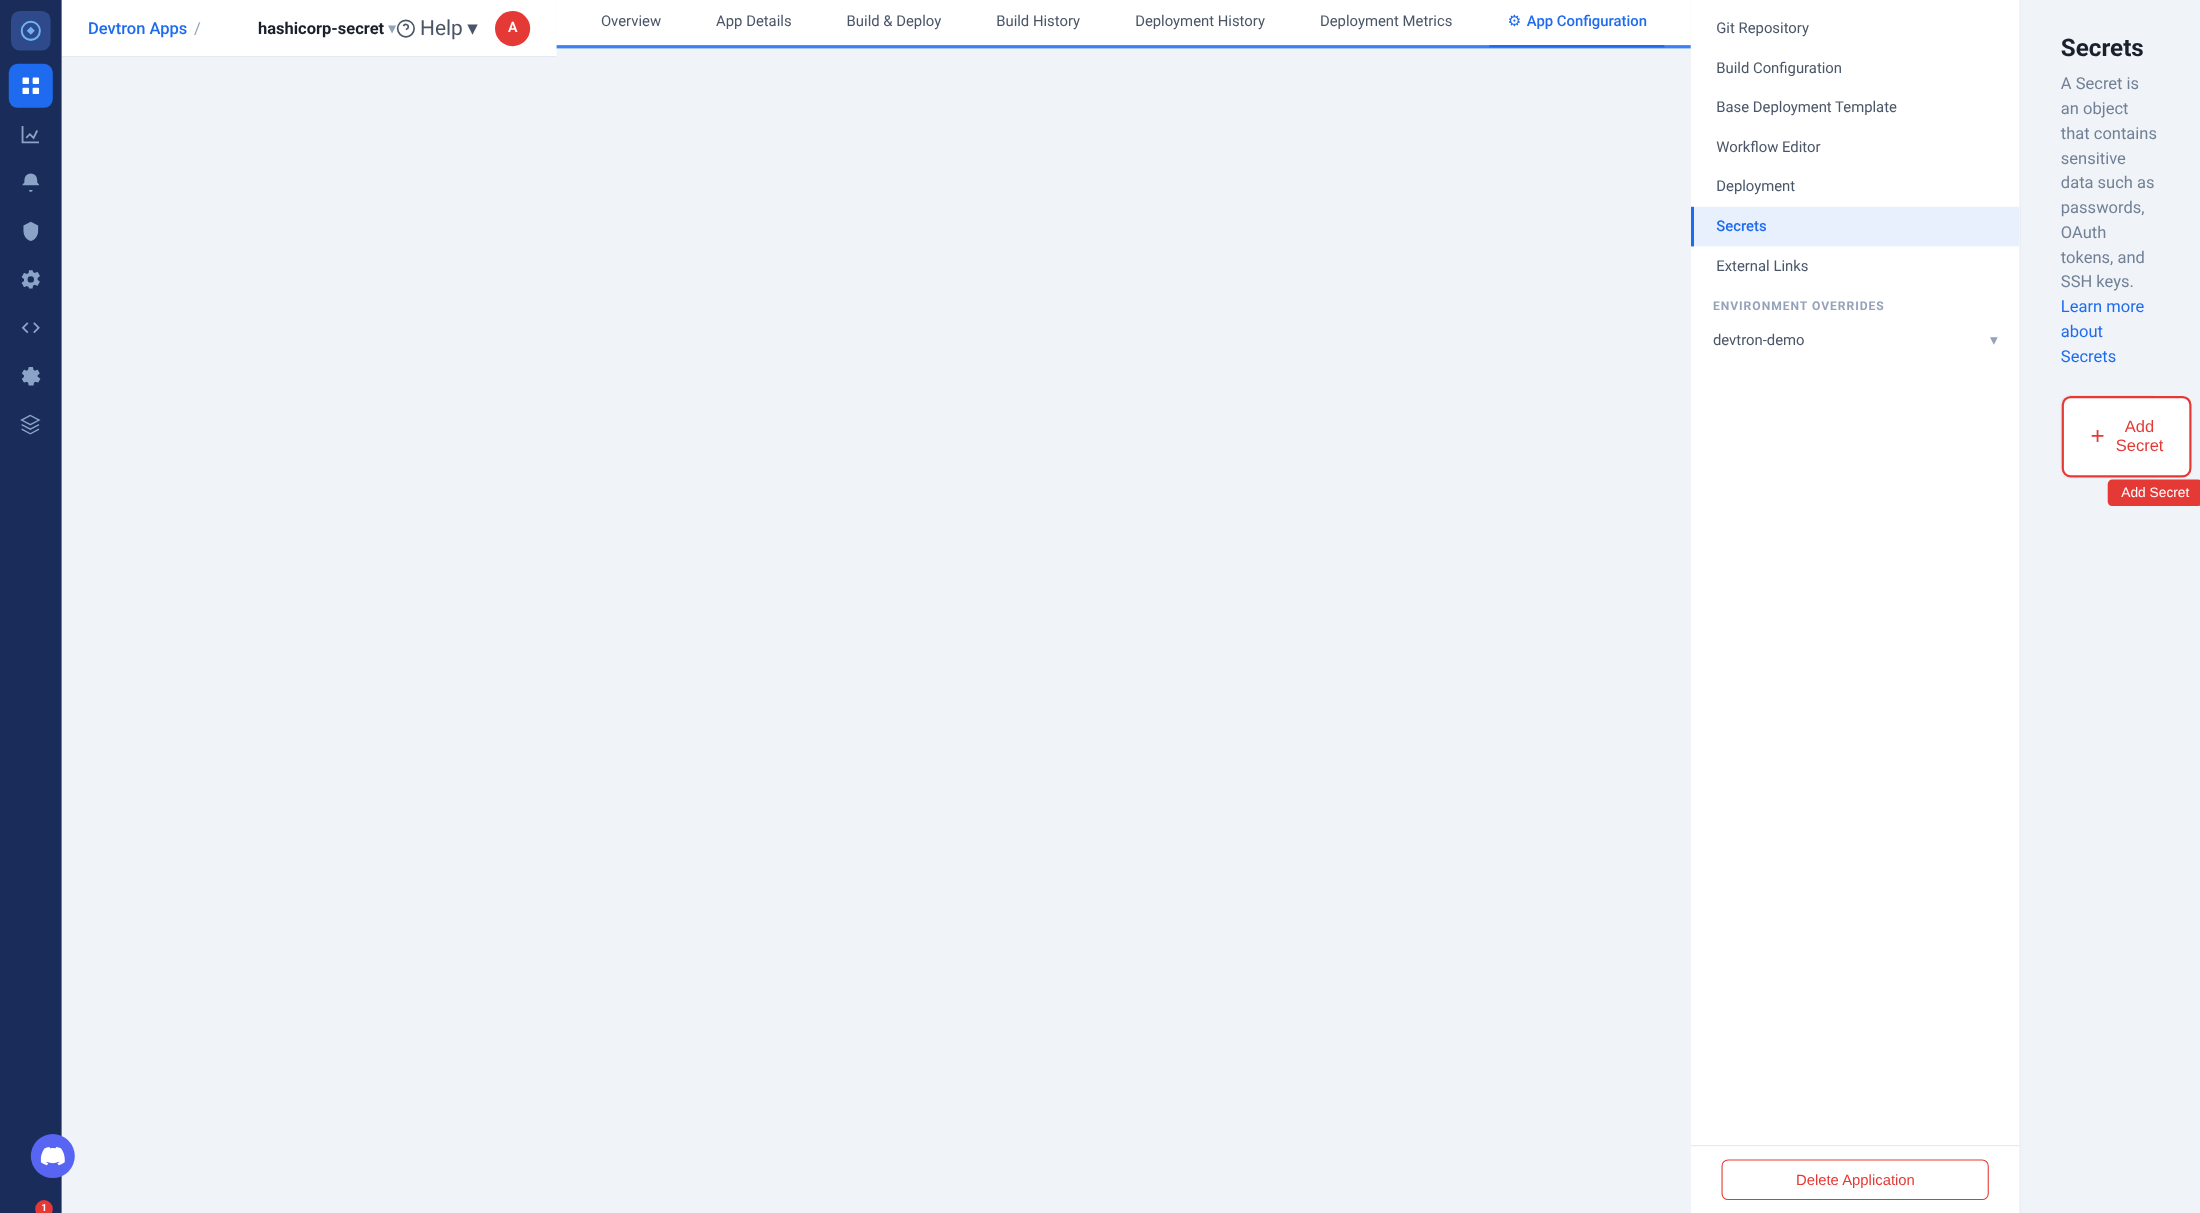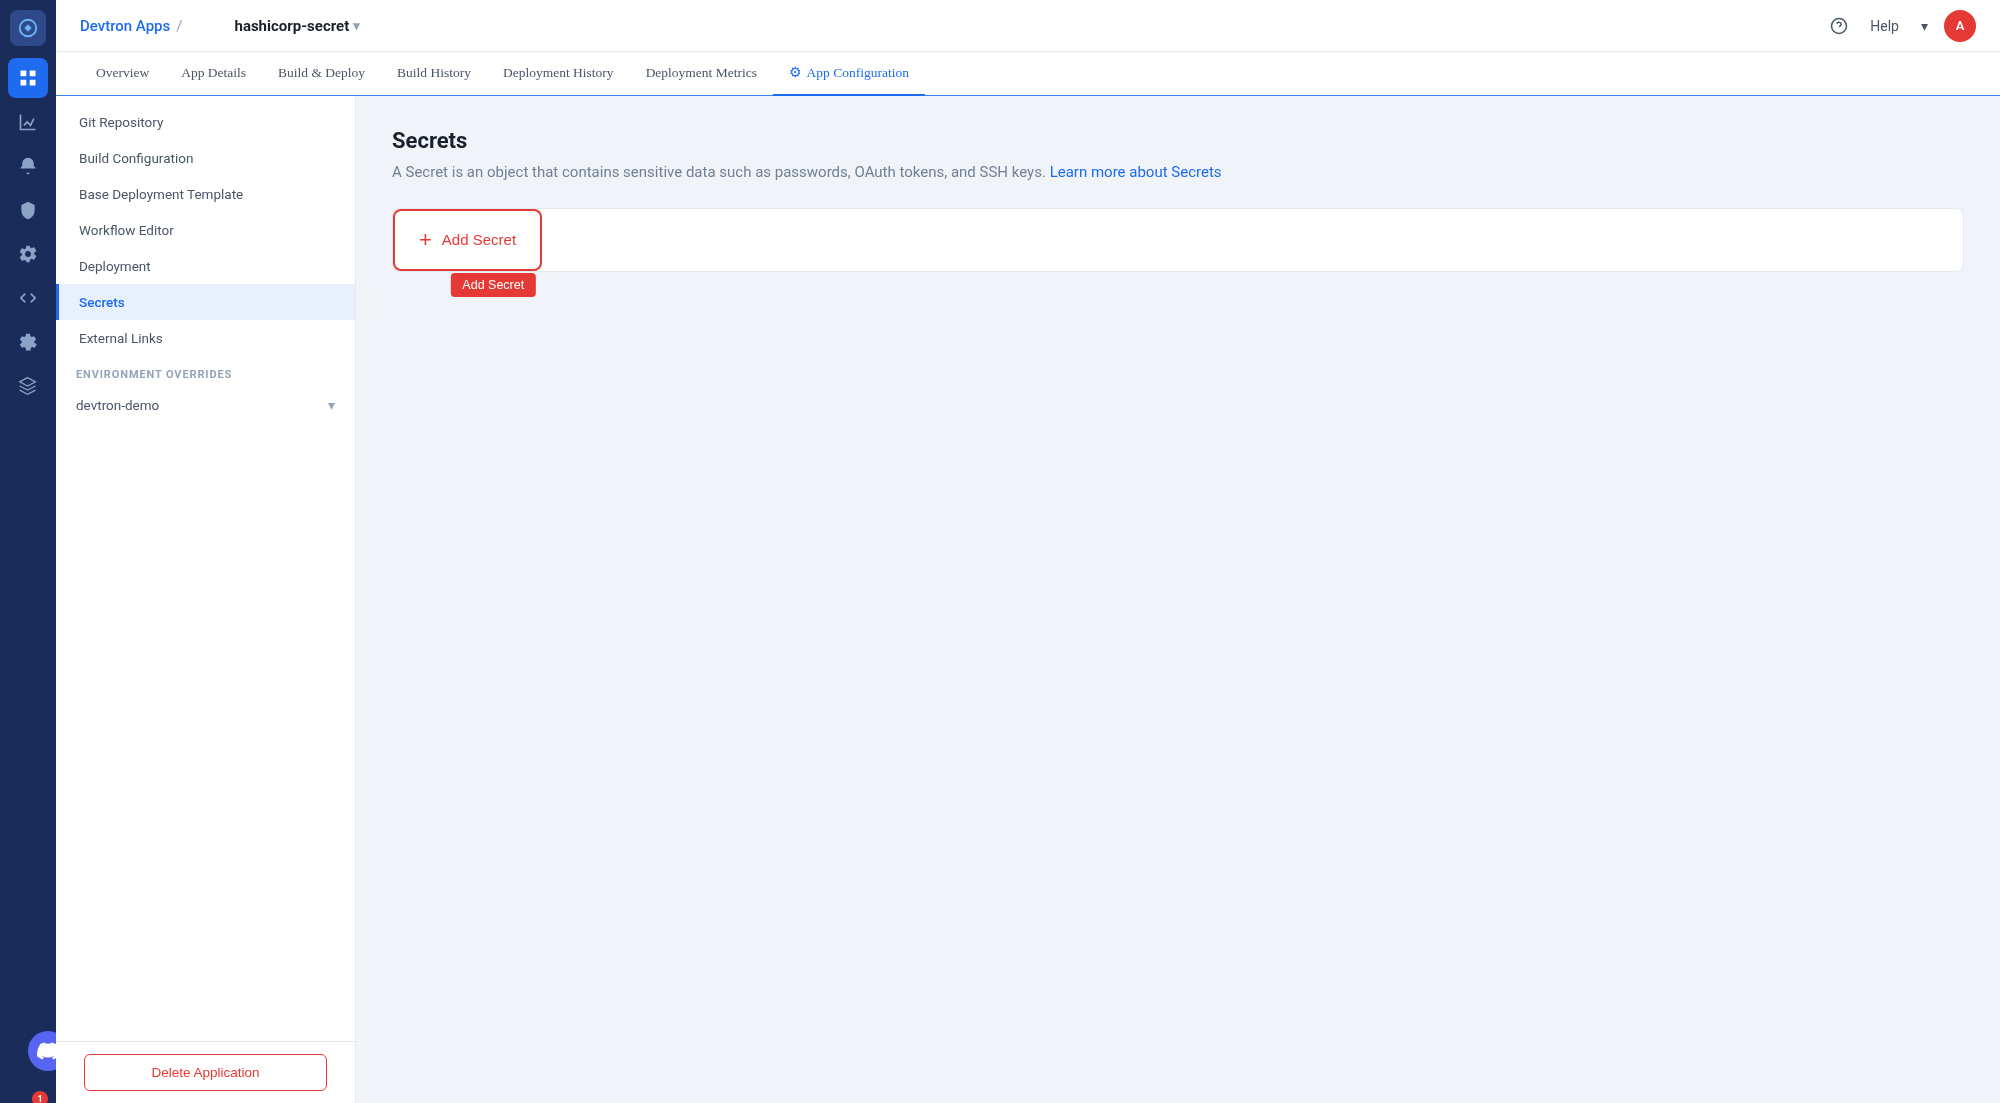--- a/index.html
+++ b/index.html
@@ -72,21 +72,21 @@
       justify-content: center;
       color: #fff;
       font-size: 18px;
       cursor: pointer;
     }
 
     
     .main-area {
       flex: 1;
       display: flex;
-      flex-direction: column;
+      flex-direction: row;
       overflow: hidden;
     }
 
     
     .top-header {
       background: #fff;
       border-bottom: 1px solid #e2e8f0;
       padding: 0 24px;
       display: flex;
       align-items: center;
@@ -116,50 +116,49 @@
     }
     .breadcrumb-chevron { color: #94a3b8; font-size: 13px; cursor: pointer; }
     .header-right {
       display: flex;
       align-items: center;
       gap: 16px;
     }
     .help-btn {
       display: flex;
       align-items: center;
-      gap: 22px;
+      gap: 4px;
       color: #4a5568;
-      font-size: 14px;
+      font-size: 19px;
       cursor: pointer;
     }
     .avatar {
       width: 32px;
       height: 32px;
       background: #e53935;
       border-radius: 50%;
       display: flex;
       align-items: center;
       justify-content: center;
       color: #fff;
       font-size: 13px;
       font-weight: 600;
       cursor: pointer;
     }
 
     
     .nav-tabs {
       background: #fff;
-      border-bottom: 1px solid #3b82f6;
+      border-bottom: 3px solid #3b82f6;
       display: flex;
       align-items: center;
       padding: 0 24px;
-      gap: 0;
+      gap: 18px;
       flex-shrink: 0;
       height: 44px;
-      font-family: Liberation Serif, serif;
     }
     .nav-tab {
       padding: 0 16px;
       height: 44px;
       display: flex;
       align-items: center;
       font-size: 13.5px;
       color: #4a5568;
       cursor: pointer;
       border-bottom: 2px solid transparent;

